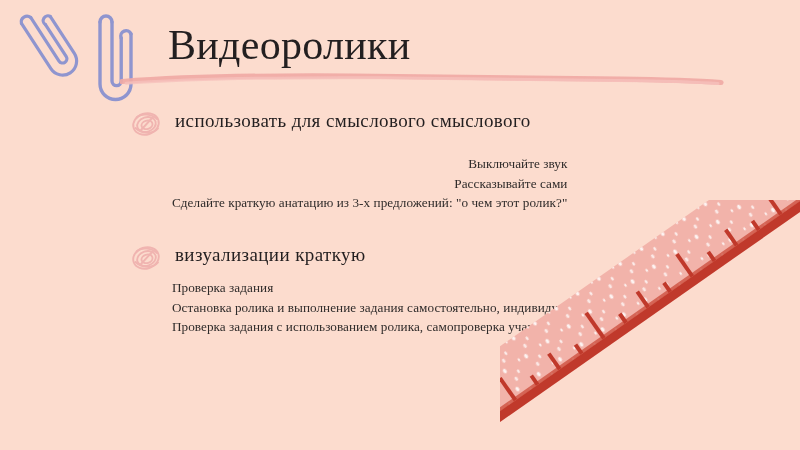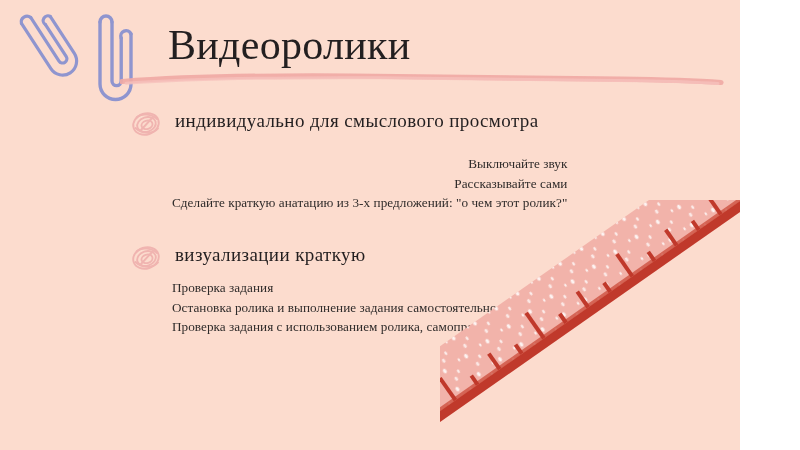--- a/index.html
+++ b/index.html
@@ -2,21 +2,21 @@
 <html lang="ru"><head>
 <meta charset="utf-8">
 <style>
   html, body {
     margin: 0;
     padding: 0;
     background: #ffffff;
   }
   #slide {
     position: relative;
-    width: 740px;
+    width: 800px;
     height: 450px;
     overflow: hidden;
     background: #fcdcce;
     font-family: "Liberation Serif", "DejaVu Serif", serif;
   }
 
   
   .clip-layer {
     position: absolute;
     left: 0; top: 0;
@@ -139,21 +139,21 @@
       <svg class="doodle-bullet" viewBox="0 0 36 32" xmlns="http://www.w3.org/2000/svg">
         <g fill="none" stroke="#f0b4b0" stroke-width="1.9" stroke-linecap="round">
           <ellipse cx="18" cy="16" rx="13" ry="10.5" transform="rotate(-18 18 16)"></ellipse>
           <ellipse cx="18.5" cy="16.5" rx="9.5" ry="7.2" transform="rotate(-18 18.5 16.5)"></ellipse>
           <ellipse cx="19" cy="16.8" rx="5.6" ry="4.2" transform="rotate(-18 19 16.8)"></ellipse>
           <path d="M 9 9 C 14 5, 24 6, 29 11"></path>
           <path d="M 7.5 20 C 13 25.5, 25 26.5, 30 20.5"></path>
           <path d="M 13 22 L 25 9"></path>
         </g>
       </svg>
-      <div class="head-text">индивидуально для смыслового просмотра</div>
+      <div class="head-text">использовать для смыслового смыслового</div>
     </div>
     <ul class="body-list">
       <li>Выключайте звук</li>
       <li>Рассказывайте сами</li>
       <li>Сделайте краткую анатацию из 3-х предложений: "о чем этот ролик?"</li>
     </ul>
   </div>
 
   <div class="section section-2">
     <div class="section-head">

